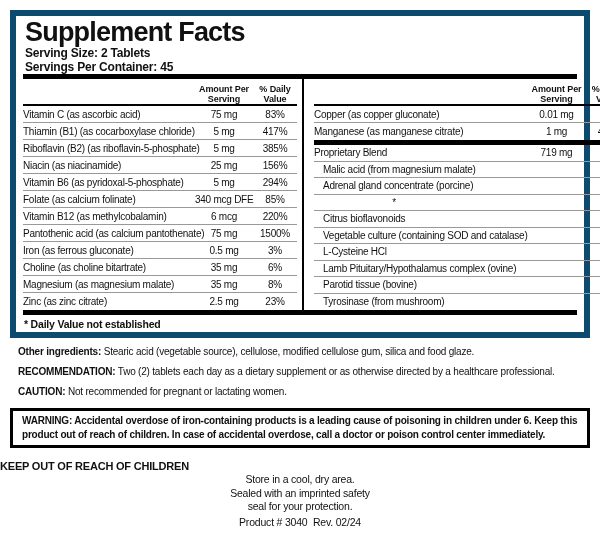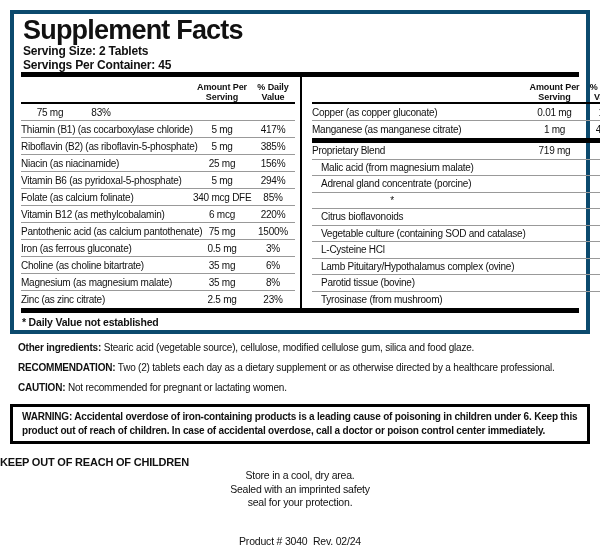--- a/index.html
+++ b/index.html
@@ -5,21 +5,21 @@
   html,body { margin:0; padding:0; background:#fff; }
   .page {
     position:relative; width:600px; height:559px; overflow:hidden;
     background:#ffffff; color:#111;
     font-family:"Liberation Sans", sans-serif;
     letter-spacing:-0.2px;
   }
   
   .facts-box {
     box-sizing:border-box; margin:10px 10px 0 10px; width:580px;
-    border:4px solid #0c4a6e; padding:0 7px; background:#fff;
+    border:6px solid #0c4a6e; padding:0 7px; background:#fff;
   }
   .title { font-size:27px; font-weight:bold; line-height:28px; padding:2px 2px 0 2px; letter-spacing:-0.8px; }
   .serving { font-size:12px; font-weight:bold; line-height:14px; padding-left:2px; }
   .thickbar { height:5px; background:#000; }
   .cols { display:flex; }
   .col { box-sizing:border-box; }
   .col-left  { width:281px; border-right:2px solid #000; padding-right:5px; }
   .col-right { flex:1; padding-left:10px; }
   .colhead {
     box-sizing:border-box; height:27px; border-bottom:2px solid #000;
@@ -46,41 +46,42 @@
   .para { margin:7px 10px 0 18px; font-size:10px; line-height:13px; }
   .para b { letter-spacing:-0.2px; }
   .center-bold { margin:6px 0 0 0; text-align:center; font-size:10.5px; font-weight:bold; }
   .warning-box {
     box-sizing:border-box; margin:10px 10px 0 10px; width:580px;
     border:3px solid #000; padding:3px 9px;
     font-size:10px; font-weight:bold; line-height:14px; letter-spacing:-0.2px;
   }
   .keep-out { margin-top:12px; text-align:left; font-size:11px; font-weight:bold; }
   .storage  { text-align:center; font-size:10.5px; line-height:13.5px; margin-top:1px; }
-  .product  { margin-top:25px; text-align:center; font-size:10.5px; white-space:pre; }
+  .product  { margin-top:2px; text-align:center; font-size:10.5px; white-space:pre; }
 </style>
 </head>
 <body>
 
 <div class="page">
 
   <div class="facts-box">
     <div class="title">Supplement Facts</div>
     <div class="serving">Serving Size: 2 Tablets</div>
     <div class="serving">Servings Per Container: 45</div>
     <div class="thickbar"></div>
 
     <div class="cols">
 
       <div class="col col-left">
         <div class="colhead">
           <span class="h-amt">Amount Per Serving</span>
           <span class="h-dv">% Daily Value</span>
         </div>
         <div class="row lrow">
+            <span class="c-name">Vitamin C (as ascorbic acid)</span>
             <span class="c-amt">75 mg</span>
             <span class="c-dv">83%</span>
           </div>
         <div class="row lrow">
             <span class="c-name">Thiamin (B1) (as cocarboxylase chloride)</span>
             <span class="c-amt">5 mg</span>
             <span class="c-dv">417%</span>
           </div>
         <div class="row lrow">
             <span class="c-name">Riboflavin (B2) (as riboflavin-5-phosphate)</span>

